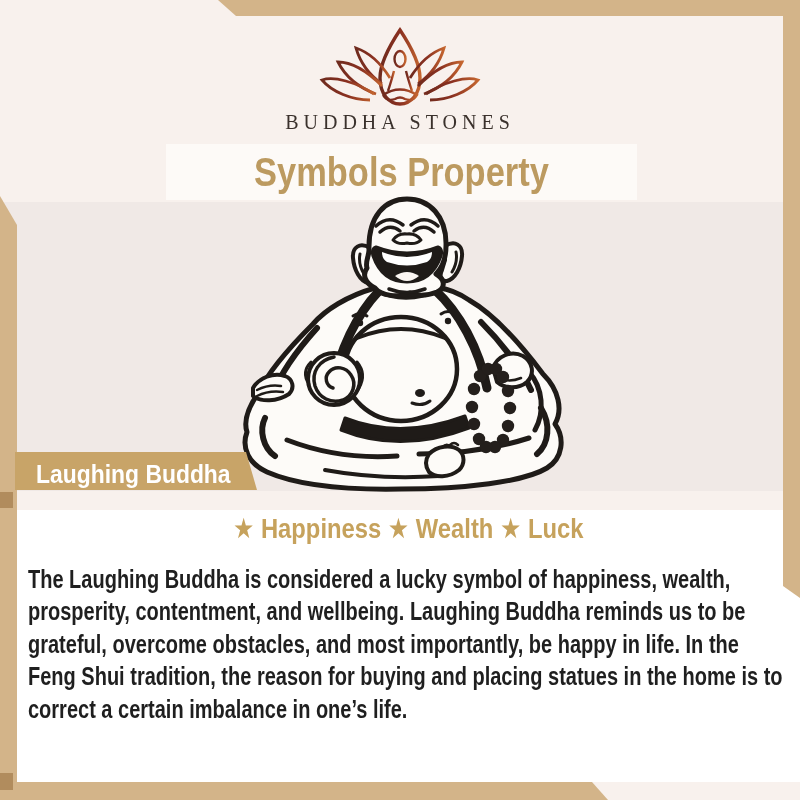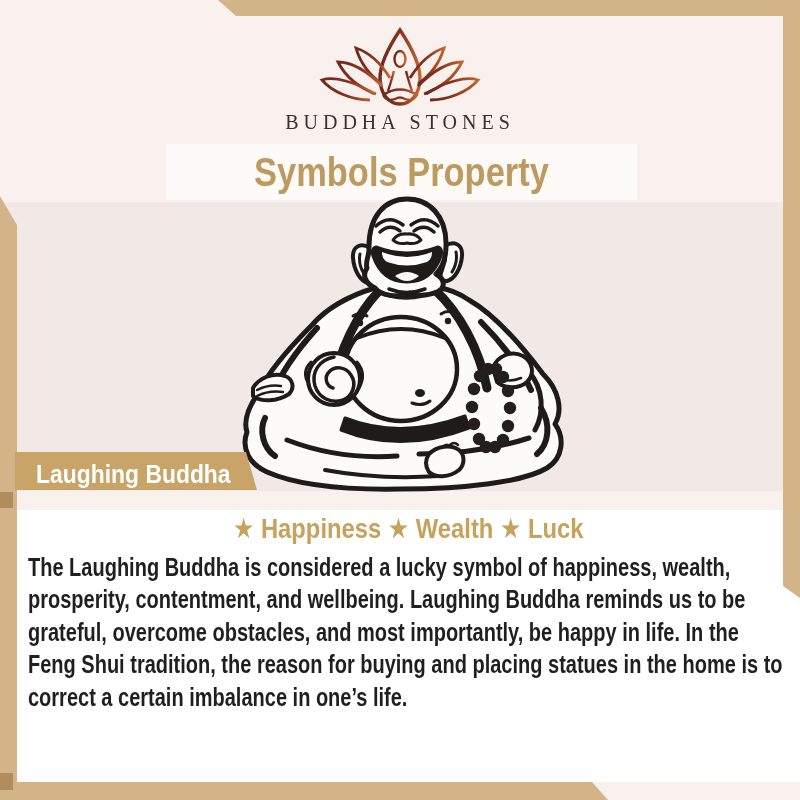--- a/index.html
+++ b/index.html
@@ -45,21 +45,21 @@
     display:flex;align-items:flex-end;}
   #label-banner-text{padding-left:24px;font-size:26px;font-weight:700;color:#ffffff;
     white-space:nowrap;transform:scaleX(0.88);transform-origin:0 50%;}
 
   
   #benefits-line{position:absolute;left:0;top:512px;width:816px;text-align:center;
     font-size:28px;font-weight:700;color:#c6a25c;white-space:nowrap;}
   #benefits-line span{display:inline-block;transform:scaleX(0.85);transform-origin:50% 50%;}
 
   
-  #paragraph{position:absolute;left:28px;top:551px;width:772px;color:#1f1f1f;}
+  #paragraph{position:absolute;left:28px;top:563px;width:772px;color:#1f1f1f;}
   .para-line{height:32.4px;line-height:32.4px;font-size:25px;font-weight:700;white-space:nowrap;
     transform:scaleX(0.8);transform-origin:0 50%;}
 </style>
 </head>
 <body>
 
 <div id="stage">
 
   <div id="buddha-section"></div>
 

